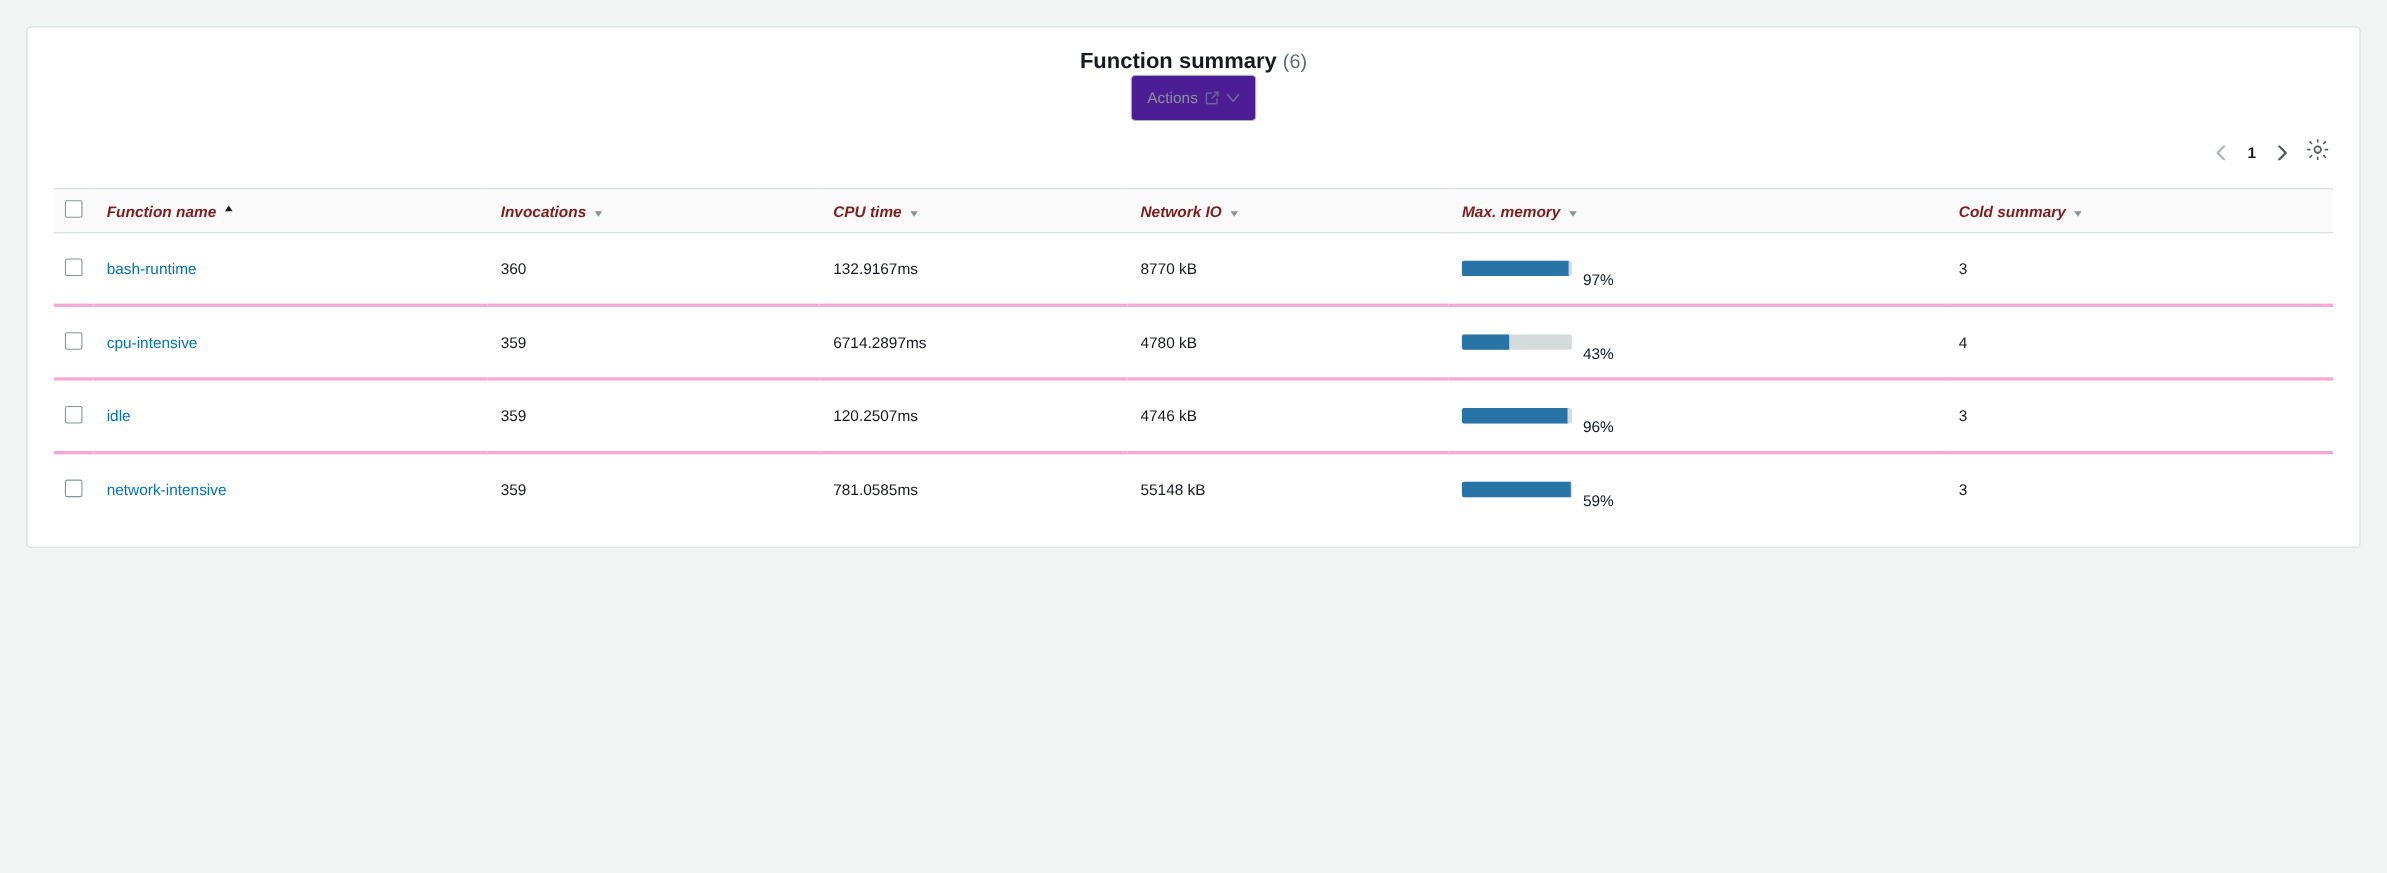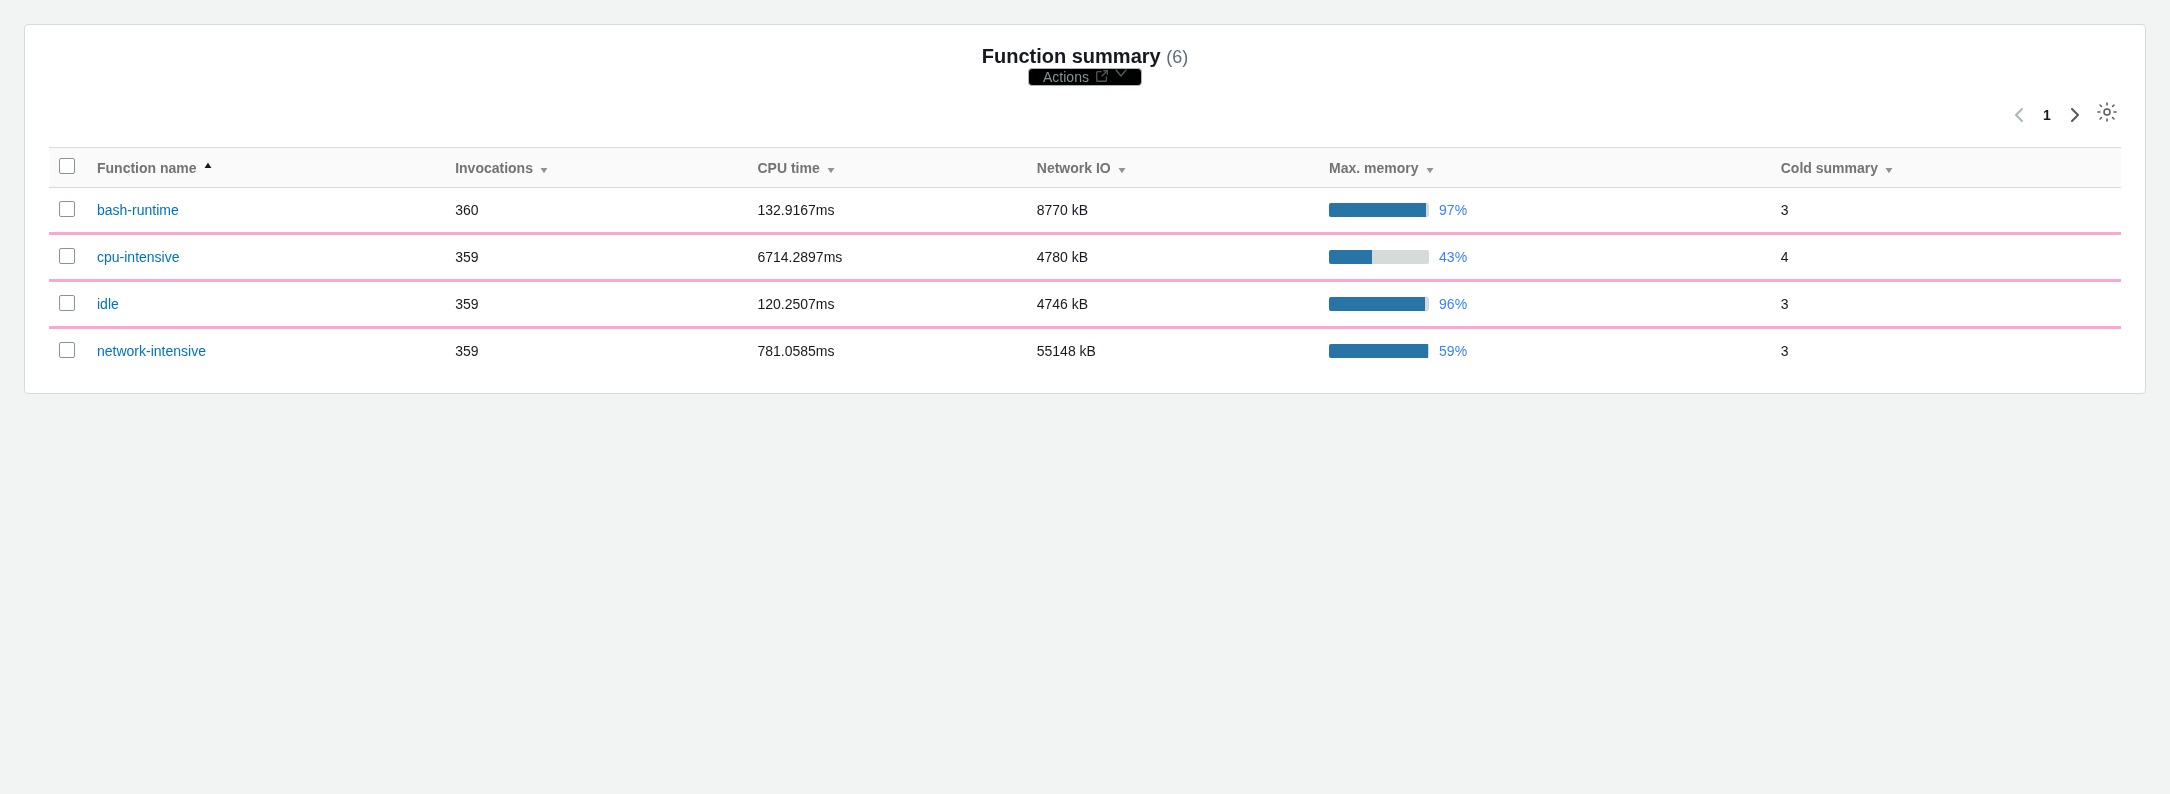--- a/index.html
+++ b/index.html
@@ -33,25 +33,26 @@
       color: #5f6b7a;
       font-size: 18px;
     }
     .header-right {
       display: flex;
       align-items: center;
       gap: 12px;
     }
     .actions-btn {
       display: flex;
+      align-items: center;
       gap: 6px;
       border: 1px solid #aab7b8;
       border-radius: 4px;
-      background: #000000;
-      padding: 0 14px;
+      background: #4c1d95;
+      padding: 12px 14px;
       font-size: 14px;
       color: #879596;
       cursor: pointer;
     }
     .actions-btn svg { opacity: 0.6; }
     .pagination-area {
       display: flex;
       justify-content: flex-end;
       align-items: center;
       gap: 8px;
@@ -90,22 +91,23 @@
     thead tr {
       border-top: 1px solid #d5dbdb;
       border-bottom: 1px solid #d5dbdb;
       background: #fafafa;
     }
     th {
       padding: 10px 12px;
       text-align: left;
       font-weight: 700;
       font-size: 14px;
-      color: #737373;
+      color: #7f1d1d;
       white-space: nowrap;
+      font-style: italic;
     }
     th .th-inner {
       display: flex;
       align-items: center;
       gap: 6px;
     }
     td {
       padding: 14px 12px;
       font-size: 14px;
       color: #16191f;
@@ -150,22 +152,23 @@
     .memory-bar-fill {
       height: 100%;
       background: #2874a6;
       border-radius: 2px 0 0 2px;
       position: absolute;
       left: 0;
       top: 0;
     }
     .memory-pct {
       font-size: 14px;
-      color: #3b82f6;
+      color: #0f172a;
       min-width: 42px;
+      margin-top: 20px;
     }
   </style>
 </head>
 <body>
 
 <div class="container">
   <div class="header">
     <div>
       <span class="title">
         <span>Function summary</span>

